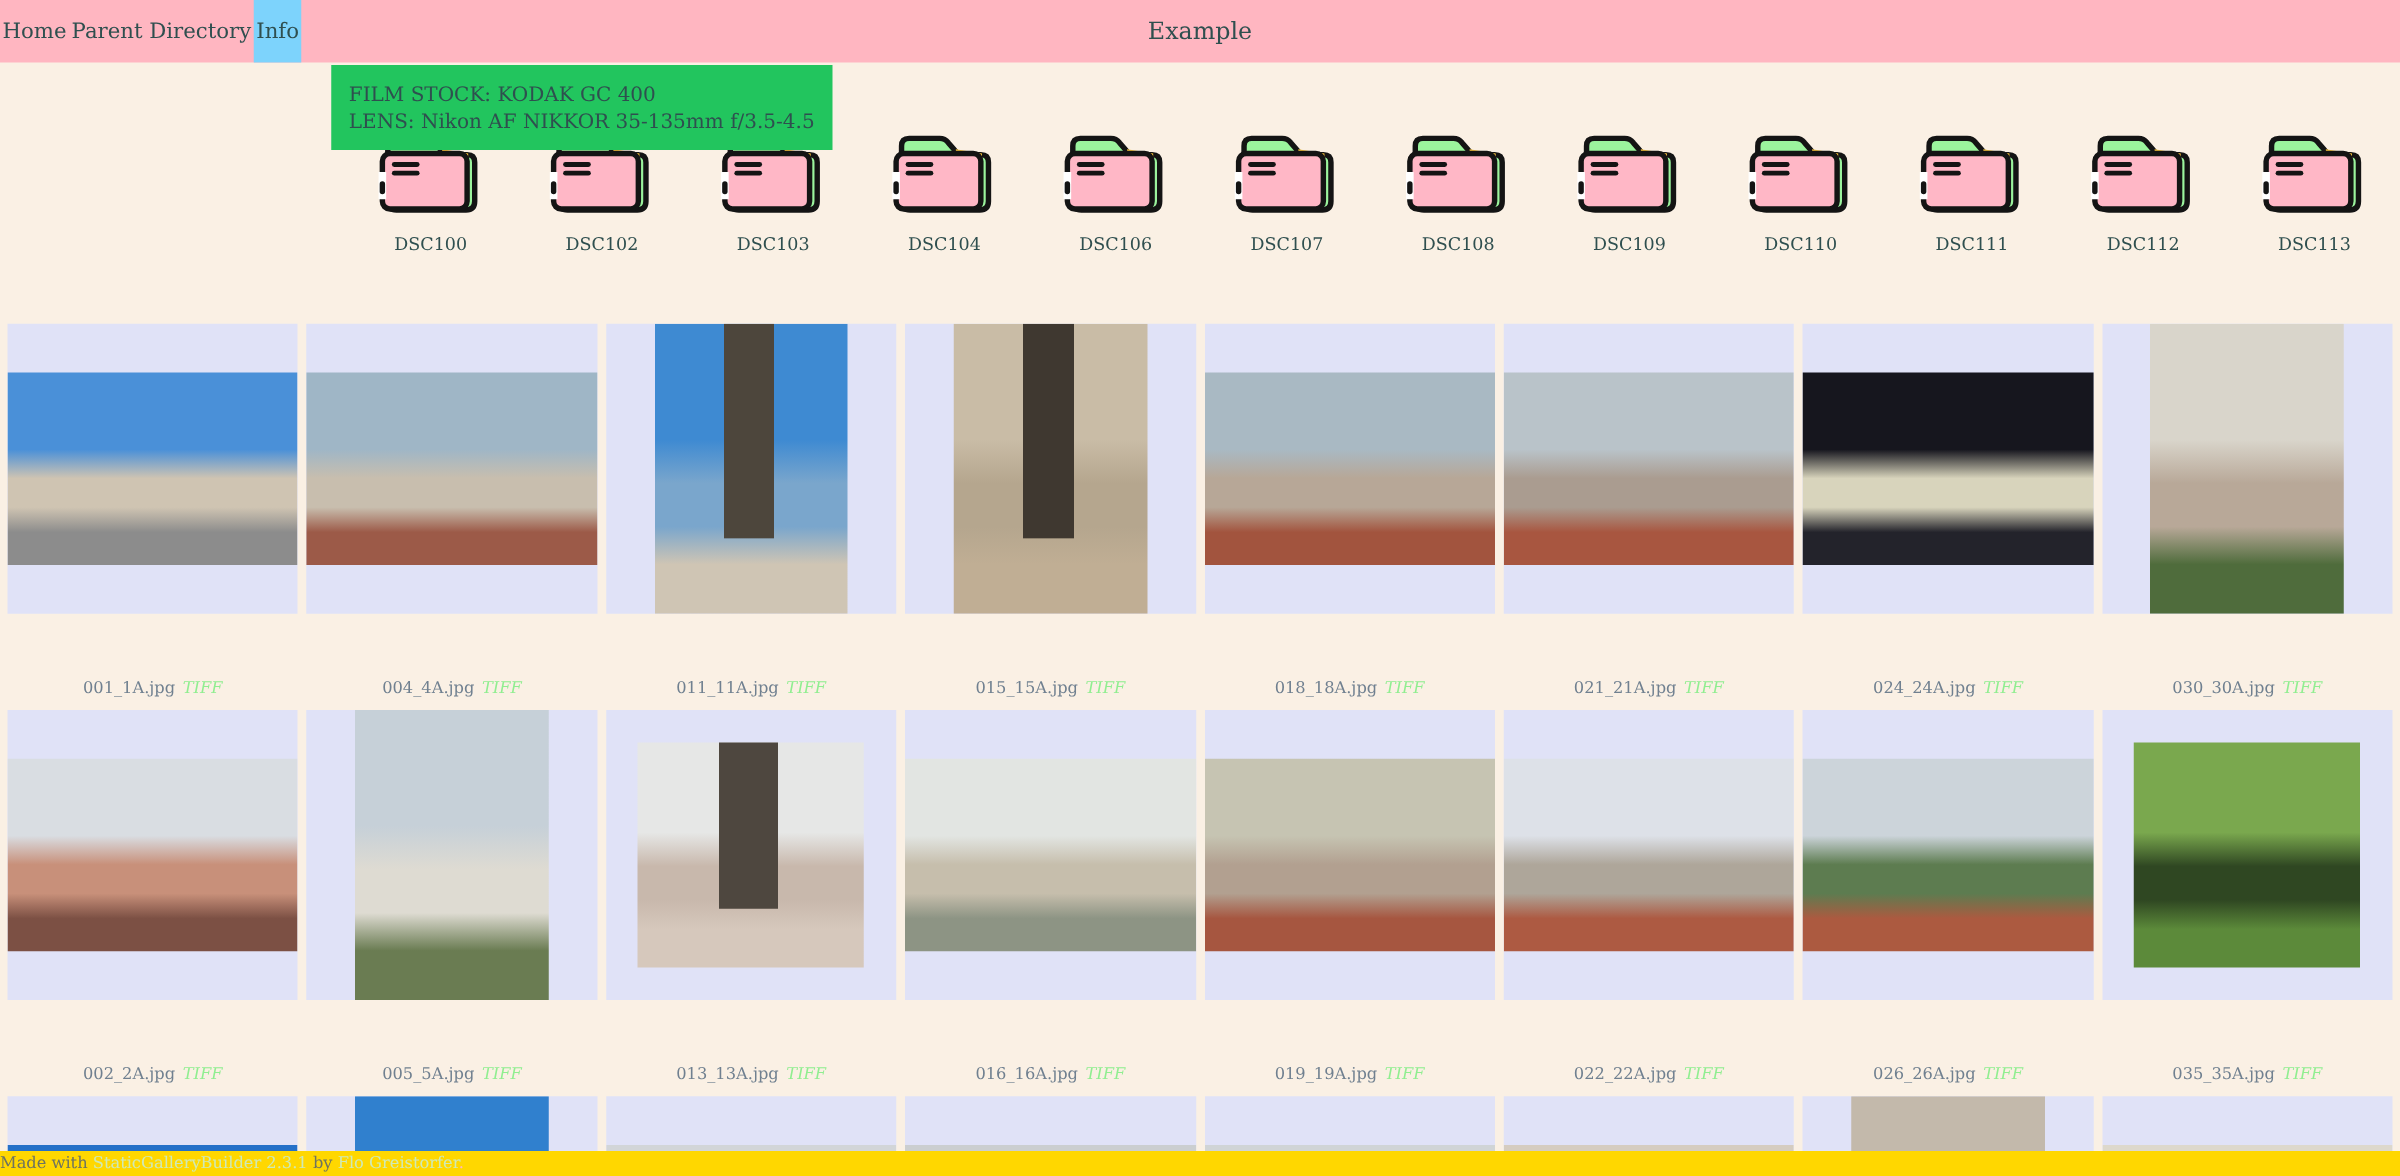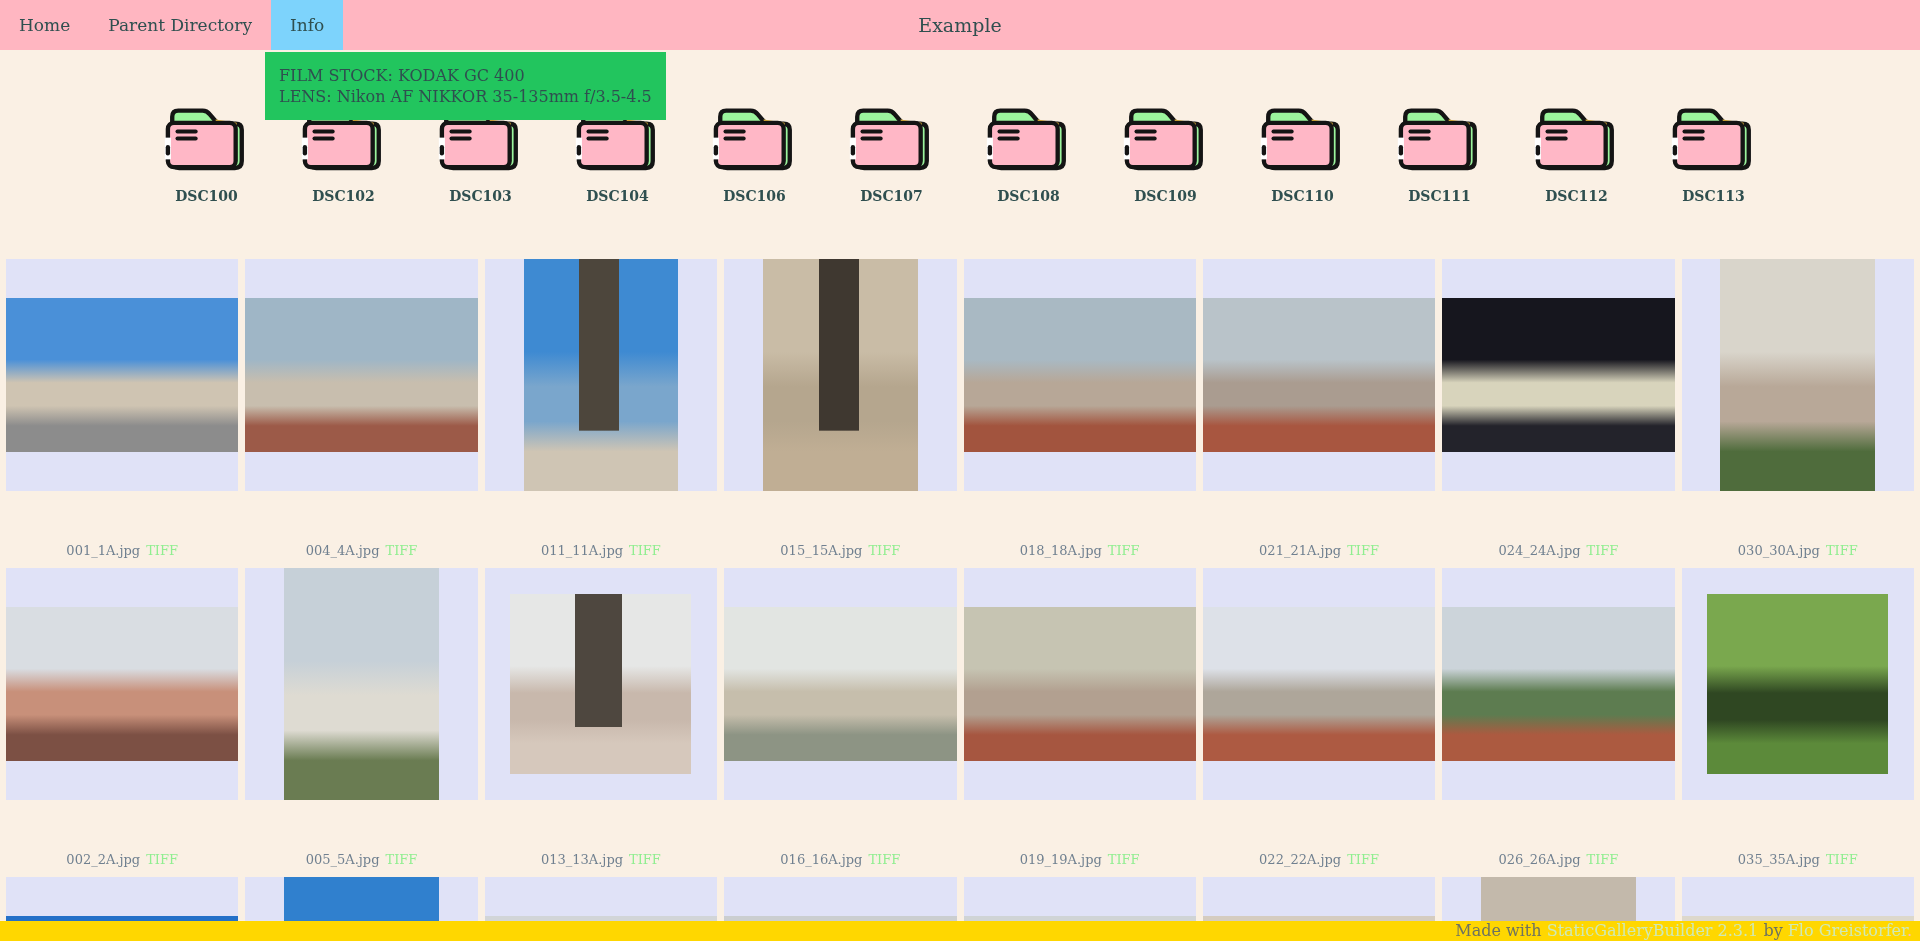--- a/index.html
+++ b/index.html
@@ -16,21 +16,21 @@
     height: 50px;
     background: #ffb6c1;
     display: flex;
     align-items: stretch;
     font-size: 17px;
     color: #2f4f4f;
     z-index: 15;
   }
   .nav-item {
     display: flex; align-items: center;
-    padding: 0 19px;
+    padding: 0 2px;
     cursor: pointer;
     white-space: nowrap;
   }
   .nav-item.active { background: #7dd3fc; }
   .nav-title {
     position: absolute; left: 50%; top: 0; height: 100%;
     transform: translateX(-50%);
     display: flex; align-items: center;
     font-size: 19px;
   }
@@ -42,23 +42,22 @@
     color: #2f4f4f;
     padding: 13px 14px;
     font-size: 16px;
     line-height: 21px;
     white-space: nowrap;
     z-index: 20;
   }
   
   .folders {
     display: flex;
-    justify-content: center;
+    justify-content: flex-end;
     margin-top: 52px;
-    font-weight: bold;
   }
   .folder {
     width: 137px;
     display: flex; flex-direction: column; align-items: center;
     cursor: pointer;
   }
   .folder svg { width: 92px; height: 73px; display: block; }
   .folder-label {
     margin-top: 13px;
     font-size: 14px;
@@ -85,28 +84,28 @@
   .photo.p { height: 100%; aspect-ratio: 2 / 3; }
   .photo.s { height: 78%; aspect-ratio: 1 / 1; }
   .caption {
     height: 36px;
     display: flex; align-items: center; justify-content: center;
     gap: 6px;
     font-size: 13px;
     margin-top: 41px;
   }
   .caption .fname { color: #708090; cursor: pointer; }
-  .caption .tiff  { color: #90ee90; cursor: pointer; }
+  .caption .tiff  { color: #90ee90; cursor: pointer; font-style: italic; }
   
   .footer {
     position: fixed; left: 0; bottom: 0;
     width: 100%; height: 20px;
     background: #ffd700;
-    font-size: 16px; line-height: 20px;
-    text-align: right;
+    font-size: 13px; line-height: 20px;
+    text-align: left;
     padding-right: 8px;
     color: #6e7360;
     z-index: 30;
     margin-top: 16px;
   }
   .footer .flink { color: #cfe9b6; text-decoration: none; cursor: pointer; }
   .footer .period { color: #ffb6c1; }
 </style>
 </head>
 <body>

